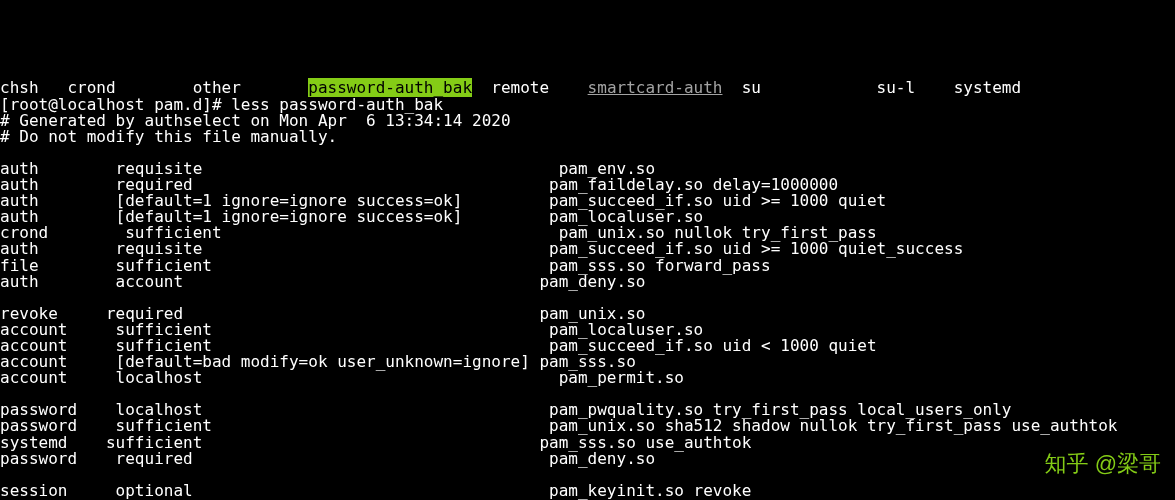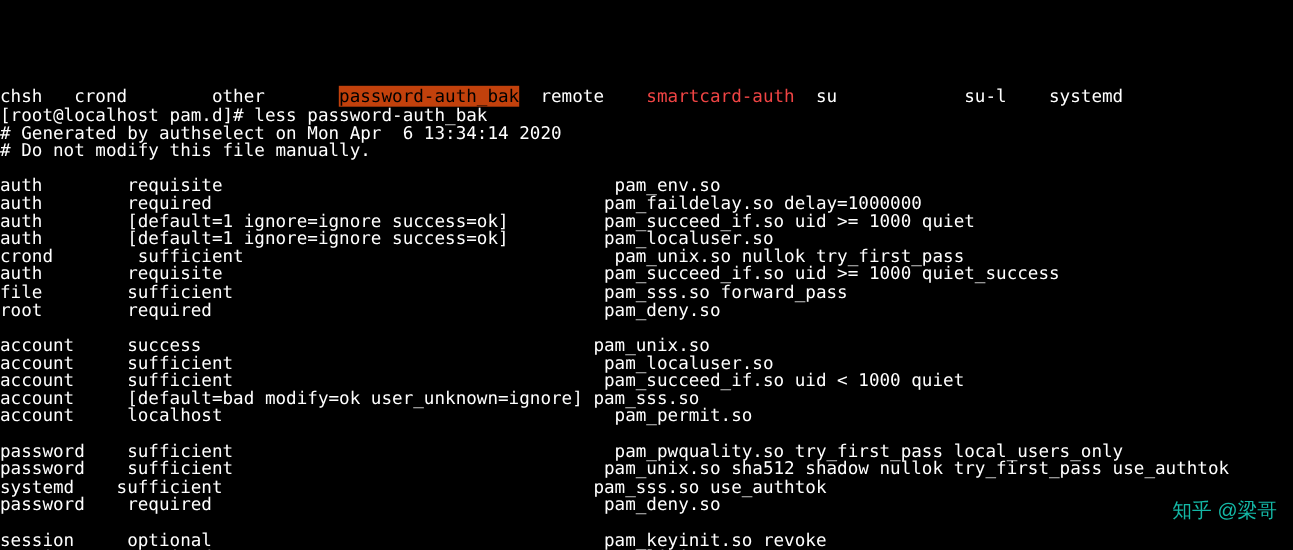--- a/index.html
+++ b/index.html
@@ -12,32 +12,32 @@
     font-family: "DejaVu Sans Mono", "Liberation Mono", Consolas, monospace;
     font-size: 16px;
     line-height: 16.1px;
     overflow: hidden;
     white-space: pre;
   }
   .term {
     padding: 0;
     margin: 0;
   }
-  .cyan { color: #ef4444; }
+  .cyan { color: #a3a3a3; text-decoration: underline; }
   .hl {
-    background: #c2410c;
+    background: #84cc16;
     color: #000;
   }
   .watermark {
     position: absolute;
     right: 14px;
     bottom: 28px;
     font-family: sans-serif;
-    color: #14b8a6;
-    font-size: 18px;
+    color: #84cc16;
+    font-size: 22px;
     display: flex;
     align-items: center;
     gap: 8px;
     pointer-events: none;
     text-shadow: 0 0 4px #000;
   }
   .zhi {
     font-weight: bold;
     font-size: 24px;
   }
@@ -52,29 +52,29 @@
 <span># Generated by authselect on Mon Apr  6 13:34:14 2020</span>
 <span># Do not modify this file manually.</span>
 
 <span>auth        requisite                                     pam_env.so</span>
 <span>auth        required                                     pam_faildelay.so delay=1000000</span>
 <span>auth        [default=1 ignore=ignore success=ok]         pam_succeed_if.so uid &gt;= 1000 quiet</span>
 <span>auth        [default=1 ignore=ignore success=ok]         pam_localuser.so</span>
 <span>crond        sufficient                                   pam_unix.so nullok try_first_pass</span>
 <span>auth        requisite                                    pam_succeed_if.so uid &gt;= 1000 quiet_success</span>
 <span>file        sufficient                                   pam_sss.so forward_pass</span>
-<span>root        required                                     pam_deny.so</span>
+<span>auth        account                                     pam_deny.so</span>
 
-<span>account     success                                     pam_unix.so</span>
+<span>revoke     required                                     pam_unix.so</span>
 <span>account     sufficient                                   pam_localuser.so</span>
 <span>account     sufficient                                   pam_succeed_if.so uid &lt; 1000 quiet</span>
 <span>account     [default=bad modify=ok user_unknown=ignore] pam_sss.so</span>
 <span>account     localhost                                     pam_permit.so</span>
 
-<span>password    sufficient                                    pam_pwquality.so try_first_pass local_users_only</span>
+<span>password    localhost                                    pam_pwquality.so try_first_pass local_users_only</span>
 <span>password    sufficient                                   pam_unix.so sha512 shadow nullok try_first_pass use_authtok</span>
 <span>systemd    sufficient                                   pam_sss.so use_authtok</span>
 <span>password    required                                     pam_deny.so</span>
 
 <span>session     optional                                     pam_keyinit.so revoke</span>
 <span>session     required                                     pam_limits.so</span>
 
 
 
 

